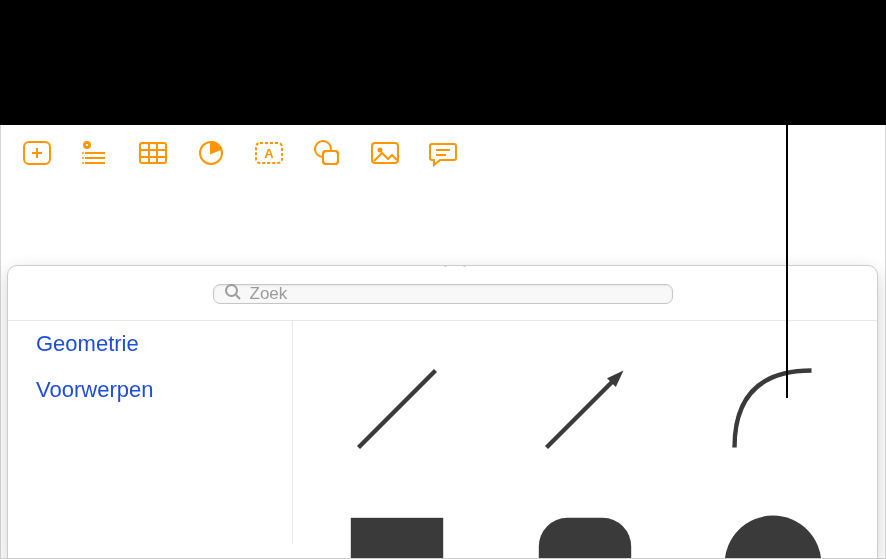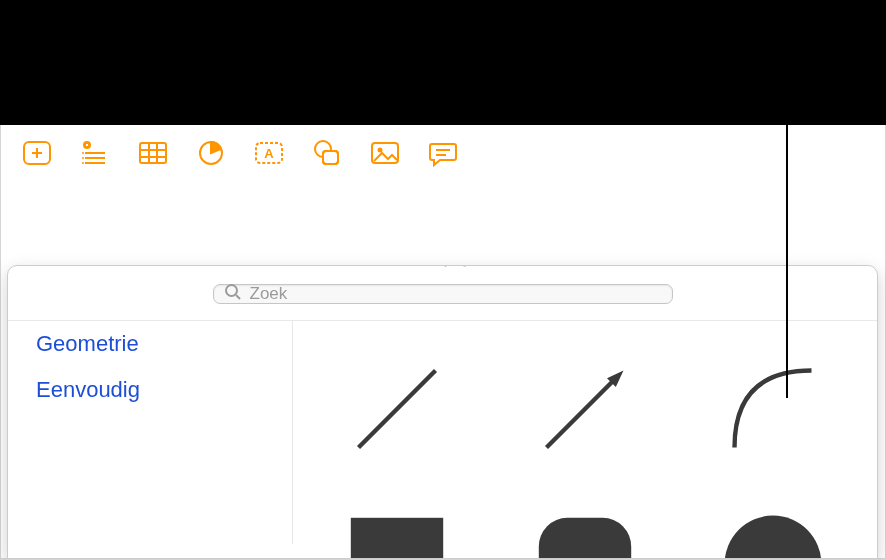--- a/index.html
+++ b/index.html
@@ -255,21 +255,21 @@
             <circle cx="7.5" cy="7.5" r="5.5"></circle>
             <line x1="12" y1="12" x2="16" y2="16"></line>
           </svg>
       </span>
       <input type="text" placeholder="Zoek" style="">
     </div>
   </div>
   <div class="body">
     <div class="sidebar">
       <div class="cat">Geometrie</div>
-      <div class="cat">Eenvoudig</div>
+      <div class="cat">Voorwerpen</div>
     </div>
     <div class="grid">
       <div class="shape">
         <svg viewBox="0 0 100 100">
             <line x1="15" y1="85" x2="85" y2="15" class="shape-stroke" stroke-width="4"></line>
           </svg>
       </div>
       <div class="shape">
         <svg viewBox="0 0 100 100">
             <line x1="15" y1="85" x2="80" y2="20" class="shape-stroke" stroke-width="4"></line>

